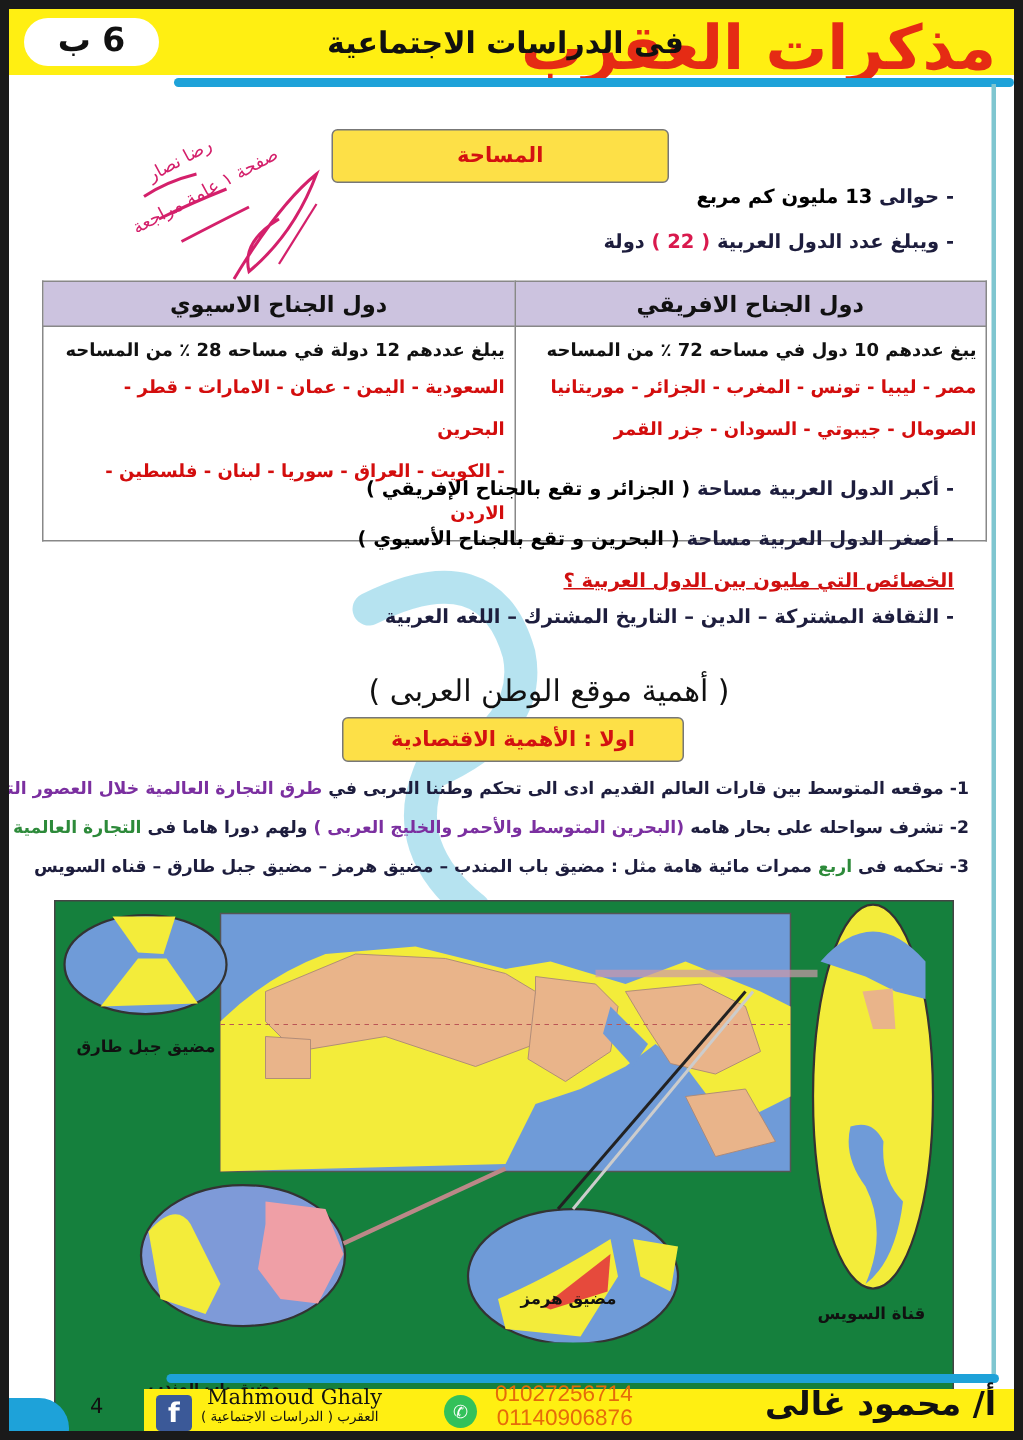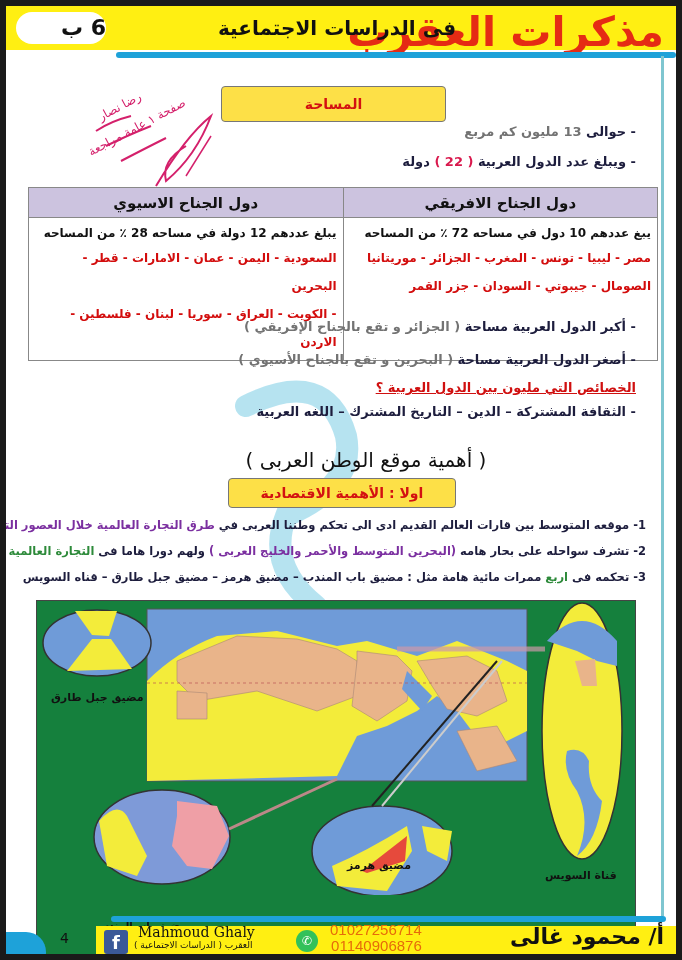--- a/index.html
+++ b/index.html
@@ -5,35 +5,35 @@
   * { box-sizing: border-box; margin: 0; padding: 0; }
   html, body { width: 682px; height: 960px; background: #1a1a1a; overflow: hidden; }
   body { font-family: "DejaVu Sans", sans-serif; position: relative; }
 
   .page { position: absolute; left: 6px; top: 6px; width: 670px; height: 948px; background: #fff; overflow: hidden; }
 
   
   .header { position: absolute; left: 0; top: 0; width: 670px; height: 44px; background: #ffef12; direction: rtl; }
   .header .brand { position: absolute; right: 12px; top: 2px; font-size: 41px; font-weight: bold; color: #e52b14; font-family: "DejaVu Sans", sans-serif; letter-spacing: -1px; }
   .header .subject { position: absolute; right: 220px; top: 10px; font-size: 20px; font-weight: bold; color: #111; }
-  .header .grade { position: absolute; left: 10px; top: 6px; width: 90px; height: 32px; background: #fff; border-radius: 16px; font-size: 22px; font-weight: bold; color: #111; line-height: 32px; direction: rtl; }
+  .header .grade { position: absolute; left: 10px; top: 6px; width: 90px; height: 32px; background: #fff; border-radius: 16px; text-align: center; font-size: 22px; font-weight: bold; color: #111; line-height: 32px; direction: rtl; }
   .header-stripe { position: absolute; left: 110px; top: 46px; width: 560px; height: 6px; background: #1ea2d9; border-radius: 3px; }
 
   .side-rule { position: absolute; right: 12px; top: 50px; width: 3px; height: 860px; background: #7fc6d0; }
 
   
   .watermark { position: absolute; left: 200px; top: 360px; width: 170px; height: 260px; opacity: 0.45; pointer-events: none; }
 
   
   .section-box { position: absolute; background: #fde047; border: 1px solid #777; border-radius: 4px; text-align: center; direction: rtl; font-weight: bold; color: #d31111; }
   .area-box { left: 215px; top: 26px; width: 225px; height: 36px; line-height: 34px; font-size: 14px; top: 80px; }
 
   .line { position: absolute; right: 40px; direction: rtl; font-size: 13px; font-weight: bold; color: #1d1d3d; white-space: nowrap; }
   .hl-red { color: #d9194d; }
-  .hl-pink { color: #737373; }
+  .hl-pink { color: #000000; }
   .hl-dkred { color: #d01010; }
   .hl-green { color: #2d8a3a; }
   .hl-purple { color: #7b2fa0; }
 
   
   .wings { position: absolute; left: 22px; top: 181px; width: 630px; border-collapse: collapse; direction: rtl; }
   .wings th { background: #ccc3df; height: 30px; font-size: 15px; font-weight: bold; color: #111; border: 1px solid #888; width: 50%; }
   .wings td { border: 1px solid #888; vertical-align: top; padding: 4px 6px; font-size: 12px; font-weight: bold; }
   .wings .count { color: #111; height: 22px; line-height: 22px; }
   .wings .countries { color: #d30d0d; line-height: 28px; }

